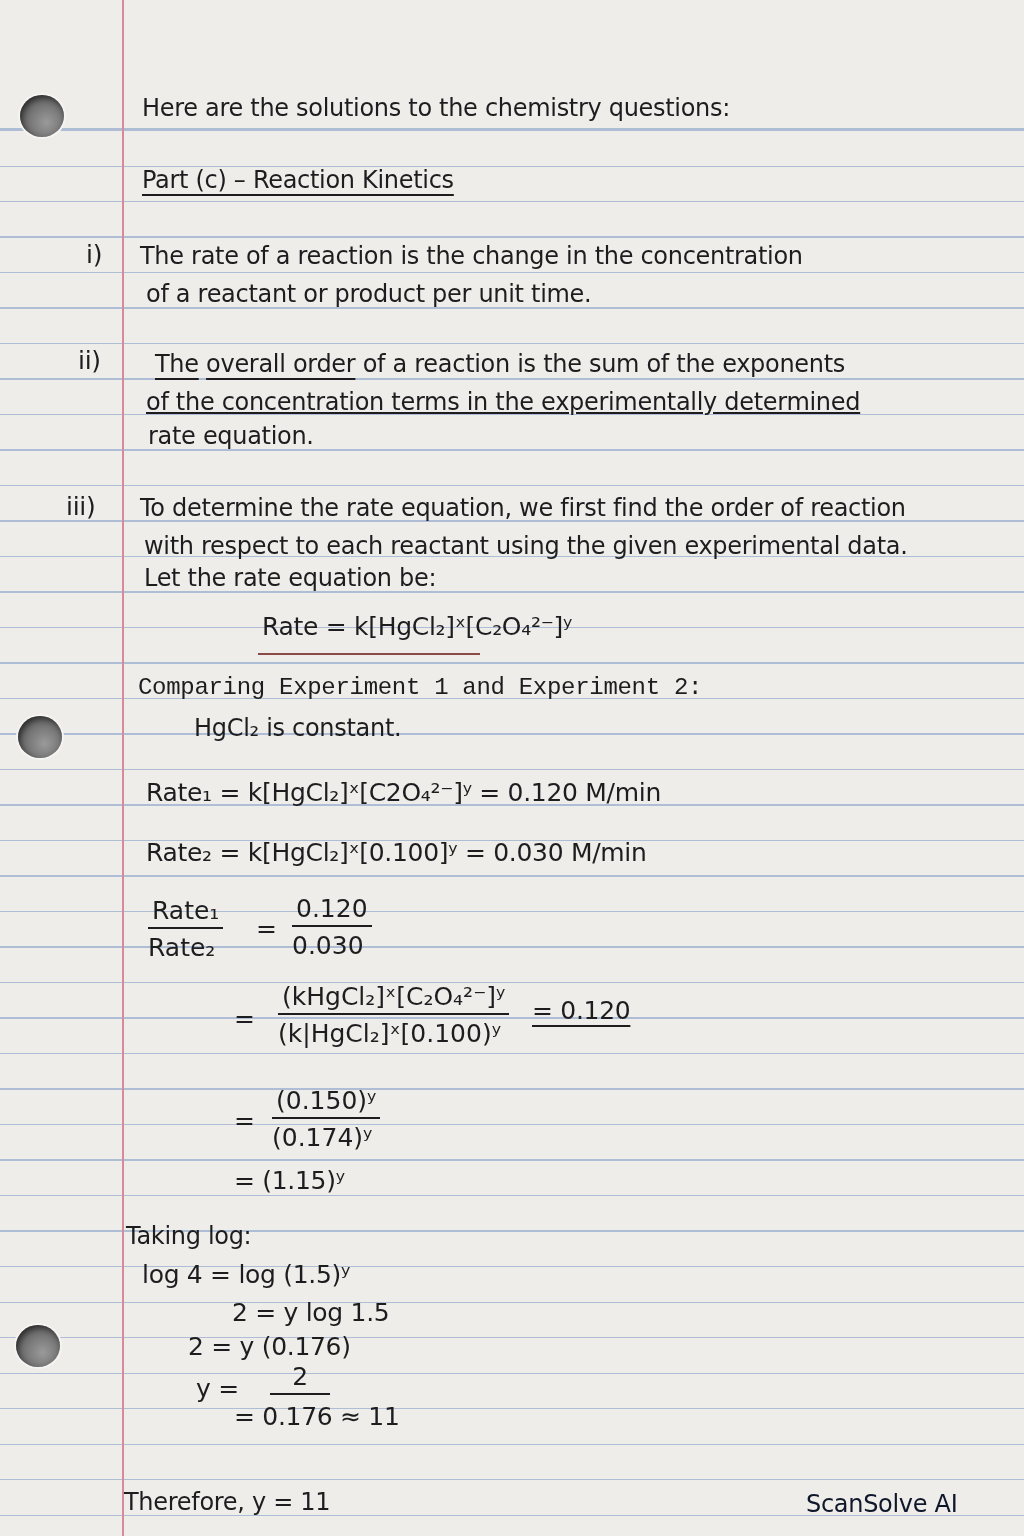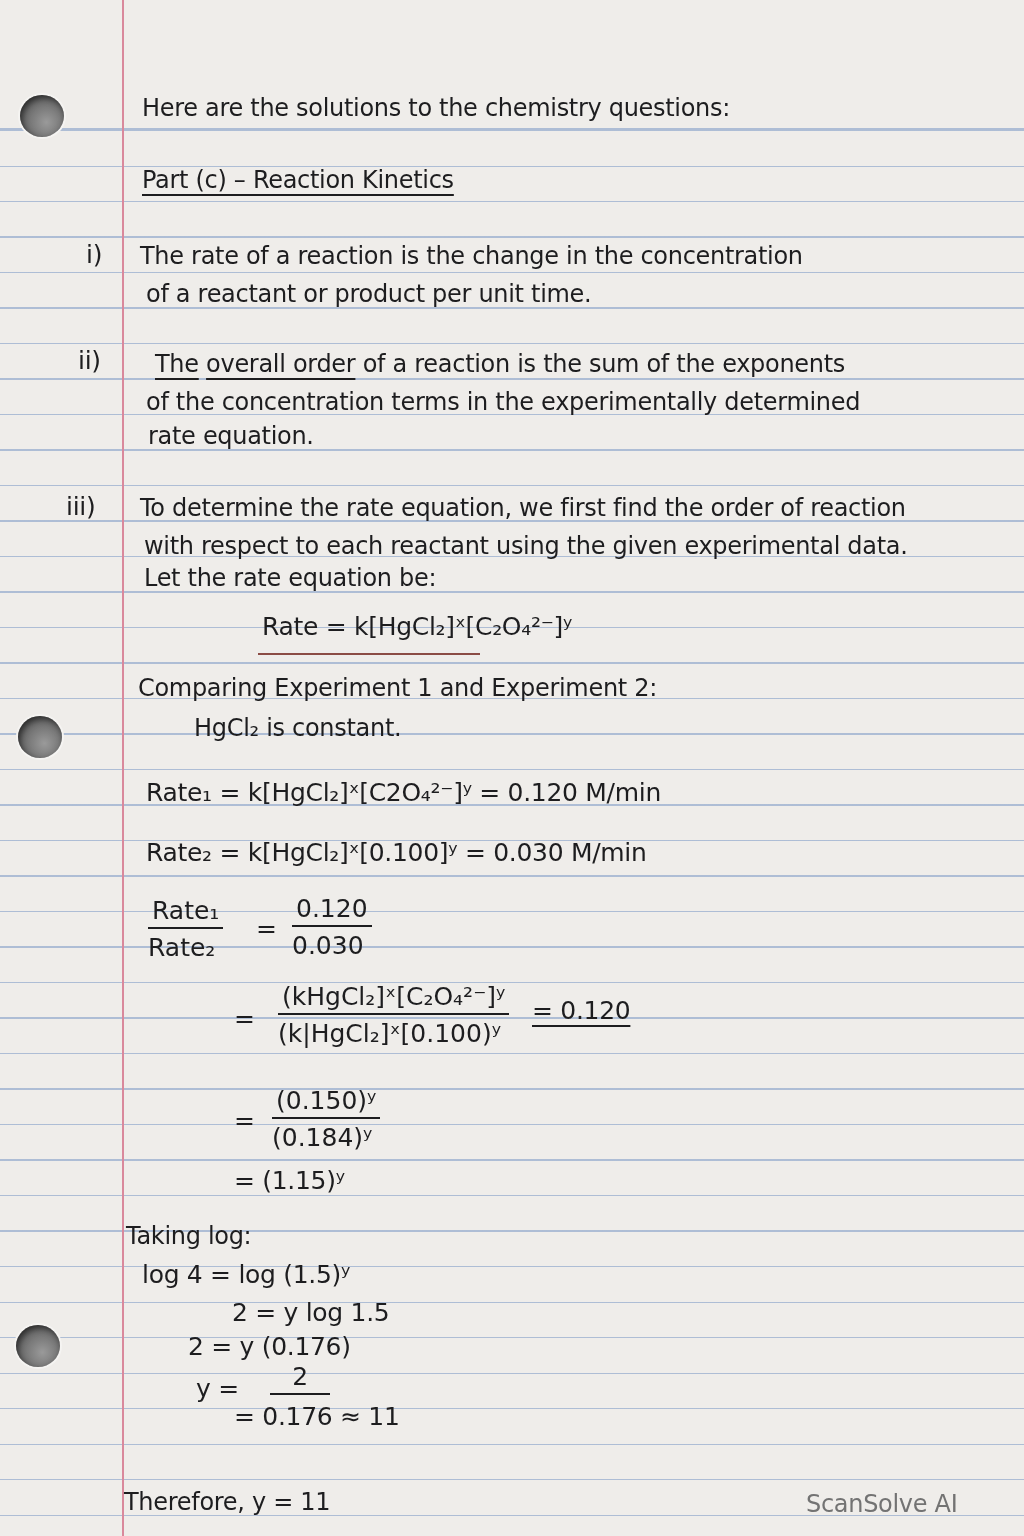--- a/index.html
+++ b/index.html
@@ -36,21 +36,21 @@
     position:absolute; white-space:nowrap;
     font-family:"DejaVu Sans", sans-serif; font-size:24px; letter-spacing:-0.3px;
   }
   .u { text-decoration:underline; text-underline-offset:6px; text-decoration-thickness:2px; }
   .marker { font-size:25px; }
   .eq { font-family:"DejaVu Sans", sans-serif; font-size:25px; }
   .frac { position:absolute; text-align:left; }
   .frac-num { display:block; padding:0 4px 2px 4px; border-bottom:2px solid #1d1d1f; }
   .frac-den { display:block; padding-top:4px; }
   .underline-red { position:absolute; height:2px; background:#8b4c45; }
-  .brand { font-family:"DejaVu Sans", sans-serif; font-size:24px; color:#737373; }
+  .brand { font-family:"DejaVu Sans", sans-serif; font-size:24px; color:#0f172a; }
 </style>
 </head>
 <body>
 
 <div class="paper"></div>
 <div class="paper-top-blank"></div>
 <div class="top-ruled"></div>
 <div class="margin-line"></div>
 
 <div class="punch-hole" style="left:20px; top:95px;"></div>
@@ -63,32 +63,32 @@
 <div class="text marker" style="left:86px; top:240px;">i)</div>
 <div class="text" style="left:140px; top:242px;">The rate of a reaction is the change in the concentration</div>
 <div class="text" style="left:146px; top:280px;">of a reactant or product per unit time.</div>
 
 <div class="text marker" style="left:78px; top:346px;">ii)</div>
 <div class="text" style="left:155px; top:350px;">
   <span class="u">The</span>
   <span class="u">overall order</span>
   <span>of a reaction is the sum of the exponents</span>
 </div>
-<div class="text" style="left:146px; top:388px;">of the concentration terms in the experimentally determined</div>
+<div class="text" style="left:146px; top:388px;text-decoration:underline;">of the concentration terms in the experimentally determined</div>
 <div class="text" style="left:148px; top:422px;">rate equation.</div>
 
 <div class="text marker" style="left:66px; top:492px;">iii)</div>
 <div class="text" style="left:140px; top:494px;">To determine the rate equation, we first find the order of reaction</div>
 <div class="text" style="left:144px; top:532px;">with respect to each reactant using the given experimental data.</div>
 <div class="text" style="left:144px; top:564px;">Let the rate equation be:</div>
 
 <div class="text eq" style="left:262px; top:612px;">Rate = k[HgCl₂]ˣ[C₂O₄²⁻]ʸ</div>
 <div class="underline-red" style="left:258px; top:653px; width:222px;"></div>
 
-<div class="text" style="left:138px; top:674px;">Comparing Experiment 1 and Experiment 2:</div>
+<div class="text" style="left:138px; top:674px;font-family:Liberation Mono, monospace;">Comparing Experiment 1 and Experiment 2:</div>
 <div class="text" style="left:194px; top:714px;">HgCl₂ is constant.</div>
 
 <div class="text eq" style="left:146px; top:778px;">Rate₁ = k[HgCl₂]ˣ[C2O₄²⁻]ʸ = 0.120 M/min</div>
 <div class="text eq" style="left:146px; top:838px;">Rate₂ = k[HgCl₂]ˣ[0.100]ʸ = 0.030 M/min</div>
 
 <div class="frac eq" style="left:148px; top:896px;">
   <span class="frac-num">Rate₁</span>
   <span class="frac-den">Rate₂</span>
 </div>
 <div class="text eq" style="left:256px; top:914px;">=</div>
@@ -100,21 +100,21 @@
 <div class="text eq" style="left:234px; top:1004px;">=</div>
 <div class="frac eq" style="left:278px; top:982px;">
   <span class="frac-num">(kHgCl₂]ˣ[C₂O₄²⁻]ʸ</span>
   <span class="frac-den">(k|HgCl₂]ˣ[0.100)ʸ</span>
 </div>
 <div class="text eq u" style="left:532px; top:996px;">= 0.120</div>
 
 <div class="text eq" style="left:234px; top:1106px;">=</div>
 <div class="frac eq" style="left:272px; top:1086px;">
   <span class="frac-num">(0.150)ʸ</span>
-  <span class="frac-den">(0.184)ʸ</span>
+  <span class="frac-den">(0.174)ʸ</span>
 </div>
 <div class="text eq" style="left:234px; top:1166px;">= (1.15)ʸ</div>
 
 <div class="text" style="left:126px; top:1222px;">Taking log:</div>
 <div class="text eq" style="left:142px; top:1260px;">log 4 = log (1.5)ʸ</div>
 <div class="text eq" style="left:188px; top:1298px;margin-left:44px;">2 = y log 1.5</div>
 <div class="text eq" style="left:188px; top:1332px;">2 = y (0.176)</div>
 
 <div class="text eq" style="left:196px; top:1374px;">y =</div>
 <div class="text eq" style="left:270px; top:1362px; width:60px; text-align:center; border-bottom:2px solid #1d1d1f; padding-bottom:2px;">2</div>

